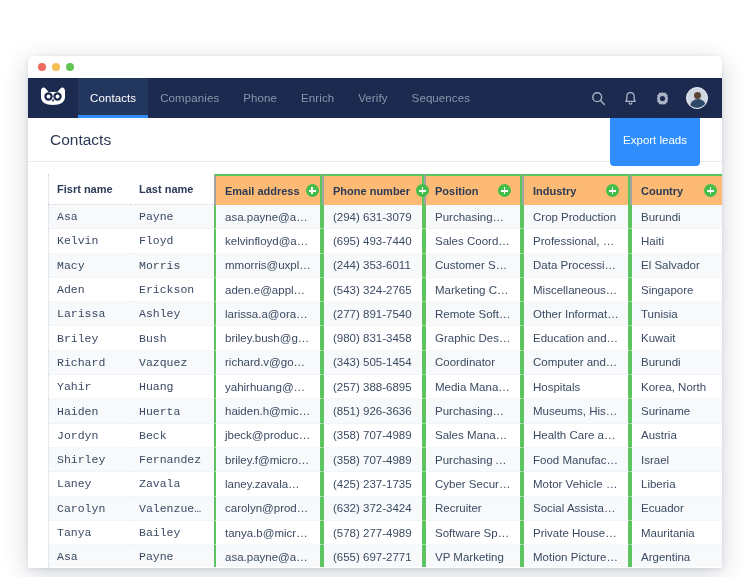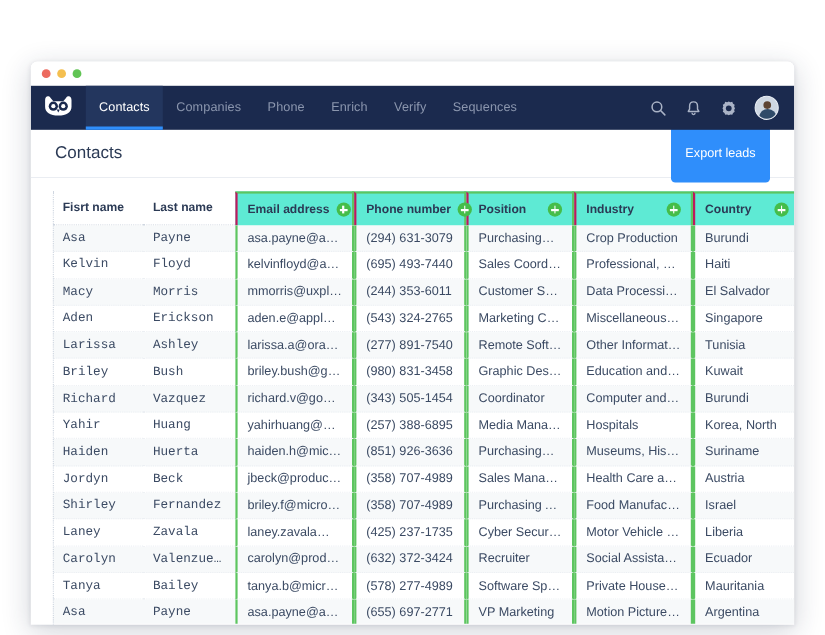--- a/index.html
+++ b/index.html
@@ -157,22 +157,22 @@
     font-weight: bold;
     color: #2b3a55;
     height: 31px;
     padding: 0 9px;
     background: #ffffff;
     border-bottom: 1px dotted #cfd6e0;
     vertical-align: middle;
     white-space: nowrap;
   }
   table.grid th.locked {
-    background: #5eead4;
-    border-left: 2px solid #be185d;
+    background: #fdba74;
+    border-left: 2px solid #a3a3a3;
     border-right: 2px solid #5dc560;
     border-top: 2px solid #5dc560;
     border-bottom: none;
   }
   th .th-inner {
     display: flex;
     align-items: center;
     justify-content: space-between;
     gap: 6px;
   }

